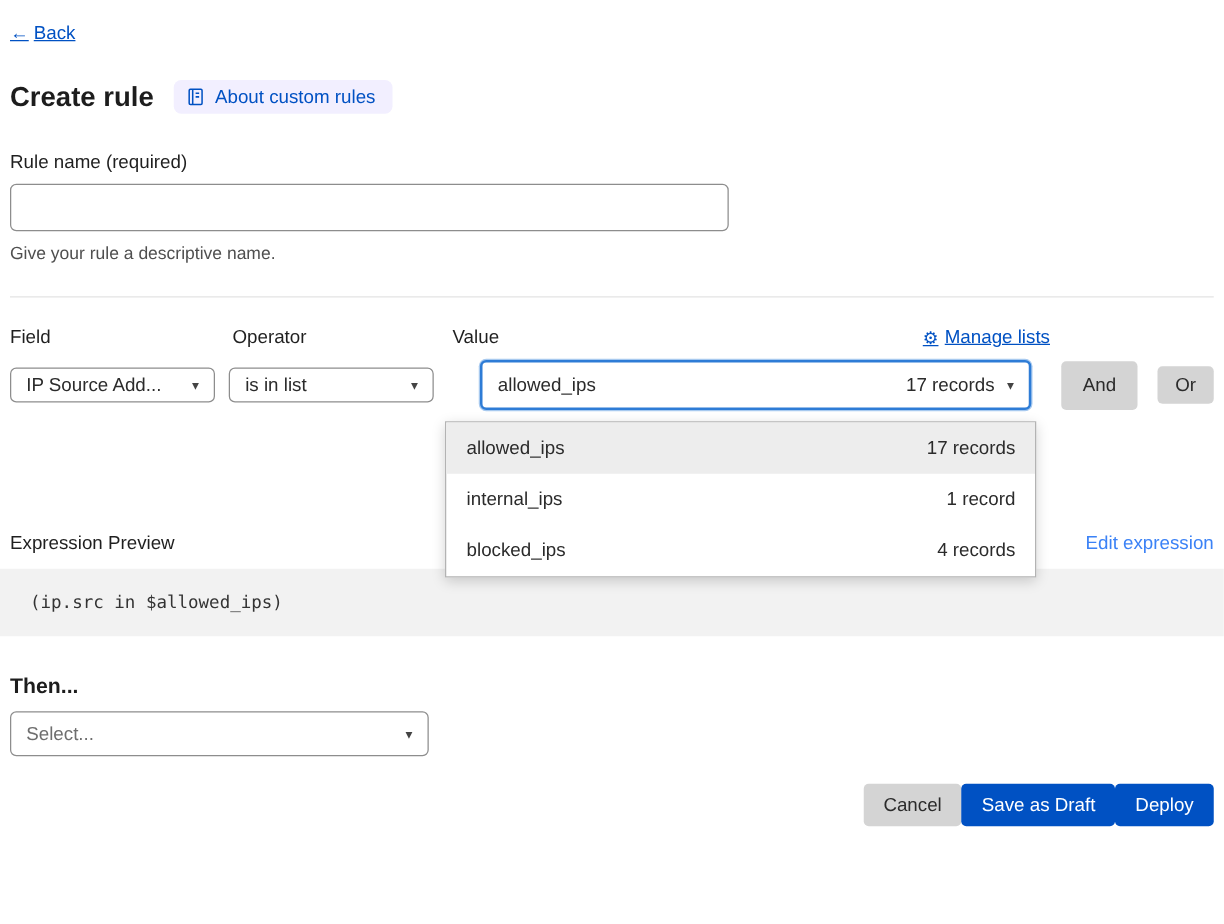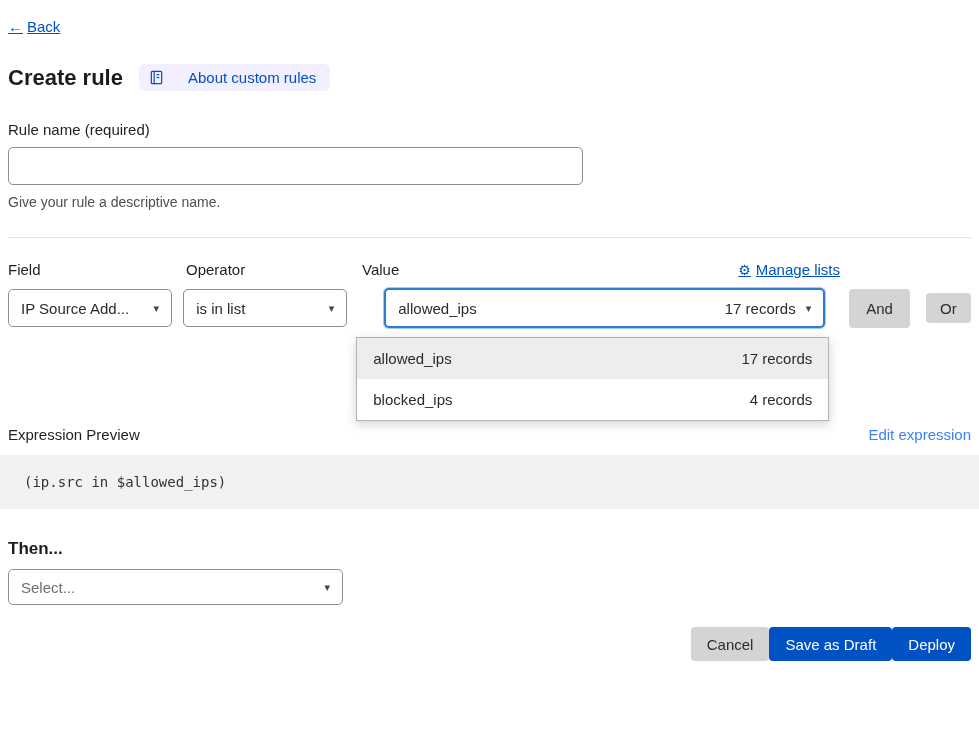--- a/index.html
+++ b/index.html
@@ -15,21 +15,21 @@
   
   .back-link {
     display: inline-flex; align-items: center; gap: 4px;
     margin-top: 18px;
     color: #0051c3; font-size: 15px;
     text-decoration: underline; cursor: pointer;
   }
   .title-row { display: flex; align-items: center; gap: 16px; margin-top: 28px; }
   .page-title { font-size: 22px; font-weight: 700; color: #1d1d1d; }
   .about-badge {
-    display: inline-flex; align-items: center; gap: 24px;
+    display: inline-flex; align-items: center; gap: 8px;
     background: #f2efff; color: #0051c3;
     font-size: 15px; padding: 5px 14px 5px 10px;
     border-radius: 6px; cursor: pointer;
   }
   .about-badge svg { display: block; }
 
   
   .field-label { font-size: 15px; color: #1f1f1f; }
   .rule-name-label { margin-top: 30px; }
   .rule-name-input {
@@ -52,21 +52,21 @@
   .col-value { width: 478px; }
   .value-label-row { display: flex; justify-content: space-between; align-items: center; }
   .manage-lists {
     display: inline-flex; align-items: center; gap: 5px;
     color: #0051c3; font-size: 15px; text-decoration: underline; cursor: pointer;
   }
   .manage-lists .gear { text-decoration: none; font-size: 14px; }
 
   .controls-row { display: flex; margin-top: 10px; align-items: center; }
   .select {
-    height: 38px; background: #fff;
+    height: 28px; background: #fff;
     border: 1px solid #8d8d8d; border-radius: 5px;
     display: flex; align-items: center; justify-content: space-between;
     padding: 0 12px; font-size: 15px; color: #2b2b2b; cursor: pointer;
   }
   .select .chev { font-size: 11px; color: #444; margin-left: 10px; }
   .select-field, .select-operator { width: 167px; }
   .select-field { margin-right: 11px; }
   .select-operator { margin-right: 9px; }
   .select-field .txt { white-space: nowrap; overflow: hidden; text-overflow: ellipsis; }
 
@@ -205,20 +205,26 @@
 
       <div class="dropdown">
         <div class="dropdown-row selected">
           <span class="left">
               <span>allowed_ips</span>
             </span>
           <span>17 records</span>
         </div>
         <div class="dropdown-row">
           <span class="left">
+              <span>internal_ips</span>
+            </span>
+          <span>1 record</span>
+        </div>
+        <div class="dropdown-row">
+          <span class="left">
               <span>blocked_ips</span>
             </span>
           <span>4 records</span>
         </div>
       </div>
     </div>
 
     <button class="btn btn-gray and-btn">And</button>
     <button class="btn btn-gray or-btn">Or</button>
   </div>

